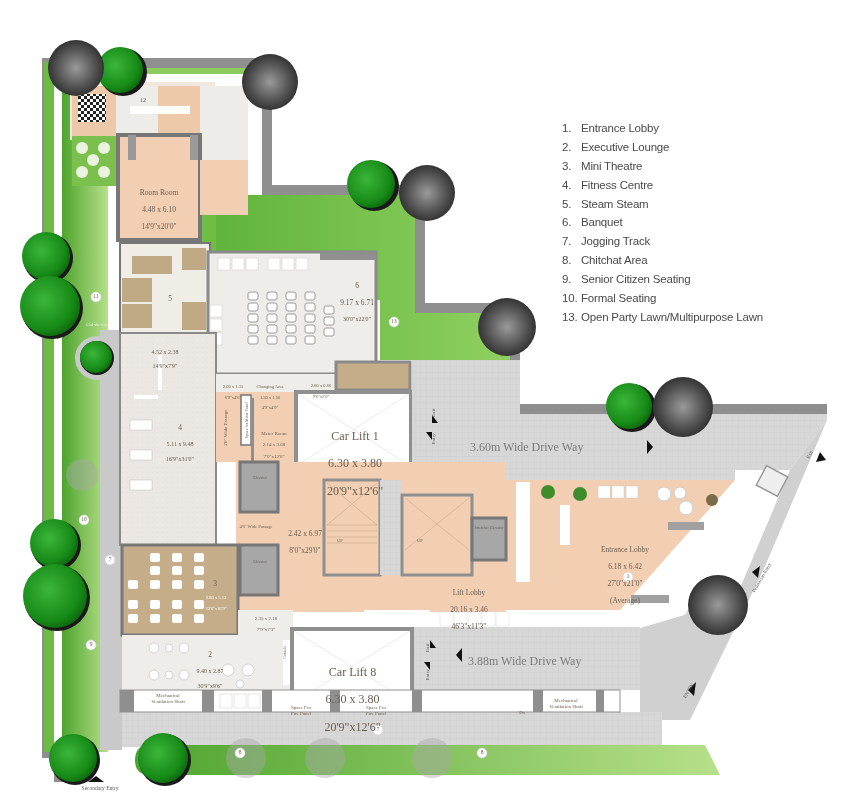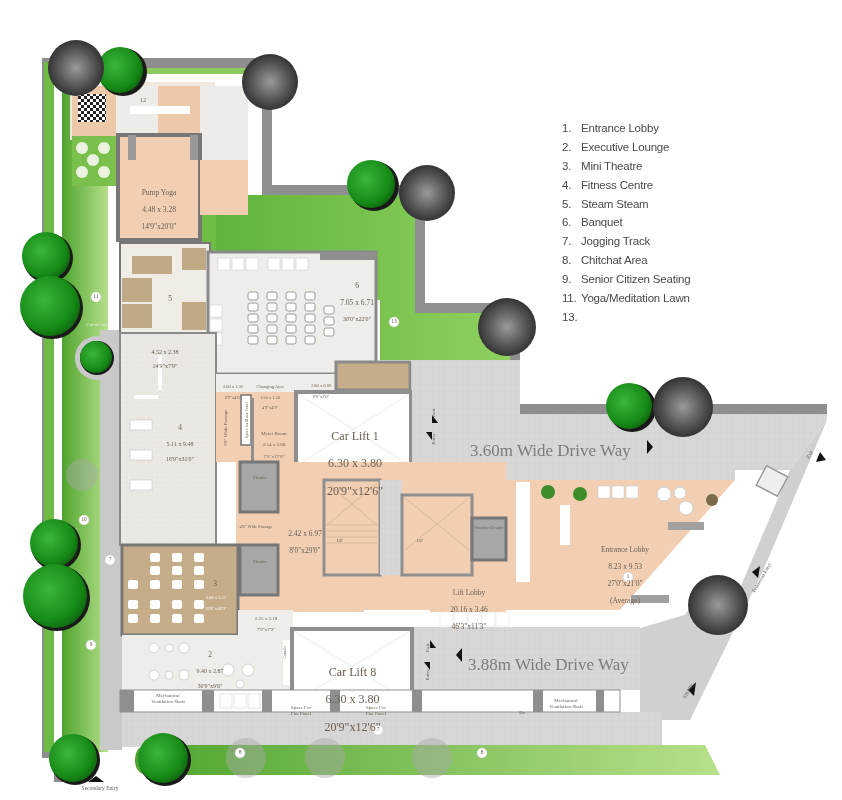--- a/index.html
+++ b/index.html
@@ -2,21 +2,21 @@
 <html><head>
 <meta charset="utf-8">
 <style>
   html,body{margin:0;padding:0;background:#ffffff;}
   body{width:842px;height:800px;position:relative;overflow:hidden;font-family:"Liberation Serif",serif;}
   #plan{position:absolute;left:0;top:0;width:842px;height:800px;}
   .lbl{position:absolute;font-family:"Liberation Serif",serif;color:#6a5d50;text-align:center;line-height:1.15;white-space:pre-line;}
   .lbl.sm{font-size:6px;}
   .lbl.md{font-size:7.5px;}
   .lbl.lg{font-size:12px;}
-  .lbl.drv{font-size:17px;color:#7c7c7c;white-space:nowrap;}
+  .lbl.drv{font-size:12px;color:#7c7c7c;white-space:nowrap;}
   .lbl.dark{color:#5a5a5a;}
   .legend{position:absolute;left:562px;top:119px;width:260px;}
   .legend-item{font-family:"Liberation Sans",sans-serif;font-size:11.5px;color:#4a4a4a;height:18.9px;line-height:18.9px;display:flex;white-space:nowrap;letter-spacing:-0.2px;}
   .legend-item .n{display:inline-block;width:19px;}
 </style>
 </head>
 <body>
 
 <svg id="plan" viewBox="0 0 842 800" xmlns="http://www.w3.org/2000/svg">
   <defs>
@@ -326,28 +326,28 @@
     <circle cx="91" cy="645" r="5"></circle>
     <circle cx="378" cy="730" r="5"></circle>
     <circle cx="240" cy="753" r="5"></circle>
     <circle cx="482" cy="753" r="5"></circle>
   </g>
 </svg>
 
 <div class="lbl sm" style="left:133px;top:97px;width:20px;">12</div>
 
 <div class="lbl md" style="left:120px;top:180px;width:78px;">
-  <div>Pump Yoga</div>
-  <div>4.48 x 3.28</div>
+  <div>Room Room</div>
+  <div>4.48 x 6.10</div>
   <div>14'9"x20'0"</div>
 </div>
 
 <div class="lbl md" style="left:332px;top:273px;width:50px;">
   <div>6</div>
-  <div>7.05 x 6.71</div>
+  <div>9.17 x 6.71</div>
   <div class="sm" style="font-size:6px">30'0"x22'0"</div>
 </div>
 
 <div class="lbl md" style="left:163px;top:295px;width:14px;">5</div>
 
 <div class="lbl sm" style="left:140px;top:342px;width:50px;">
   <div>4.52 x 2.38</div>
   <div>14'9"x7'9"</div>
 </div>
 
@@ -401,21 +401,21 @@
 <div class="lbl sm" style="left:414px;top:538px;width:12px;font-size:4.5px;">UP</div>
 
 <div class="lbl md" style="left:424px;top:580px;width:90px;">
   <div>Lift Lobby</div>
   <div>20.16 x 3.46</div>
   <div>46'3"x11'3"</div>
 </div>
 
 <div class="lbl md" style="left:585px;top:537px;width:80px;">
   <div>Entrance Lobby</div>
-  <div>8.23 x 9.53</div>
+  <div>6.18 x 6.42</div>
   <div>27'0"x21'0"</div>
   <div>(Average)</div>
 </div>
 <div class="lbl sm" style="left:623px;top:573px;width:10px;">1</div>
 
 <div class="lbl md" style="left:204px;top:580px;width:22px;">3</div>
 <div class="lbl sm" style="left:196px;top:590px;width:40px;font-size:4.5px;color:#fff;">
   <div>6.80 x 5.12</div>
   <div>22'6"x16'9"</div>
 </div>
@@ -502,19 +502,20 @@
     </div>
   <div class="legend-item">
       <span class="n">8.</span>
       <span>Chitchat Area</span>
     </div>
   <div class="legend-item">
       <span class="n">9.</span>
       <span>Senior Citizen Seating</span>
     </div>
   <div class="legend-item">
-      <span class="n">11.</span>
-      <span>Yoga/Meditation Lawn</span>
+      <span class="n">10.</span>
+      <span>Formal Seating</span>
     </div>
   <div class="legend-item">
       <span class="n">13.</span>
+      <span>Open Party Lawn/Multipurpose Lawn</span>
     </div>
 </div>
 
 </body></html>

